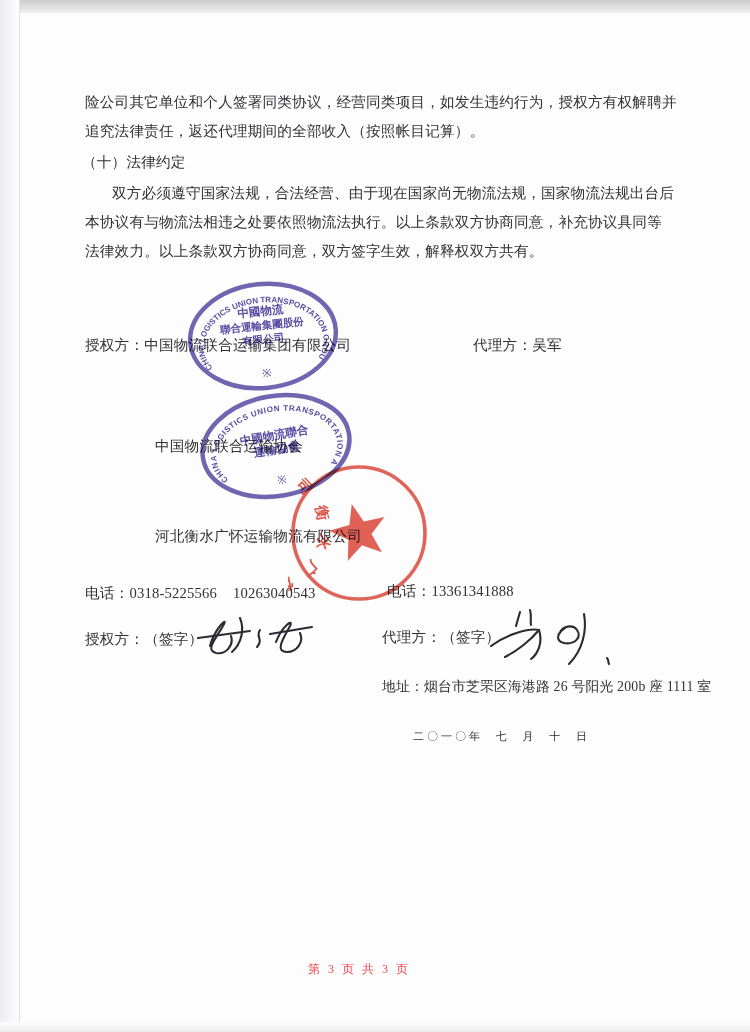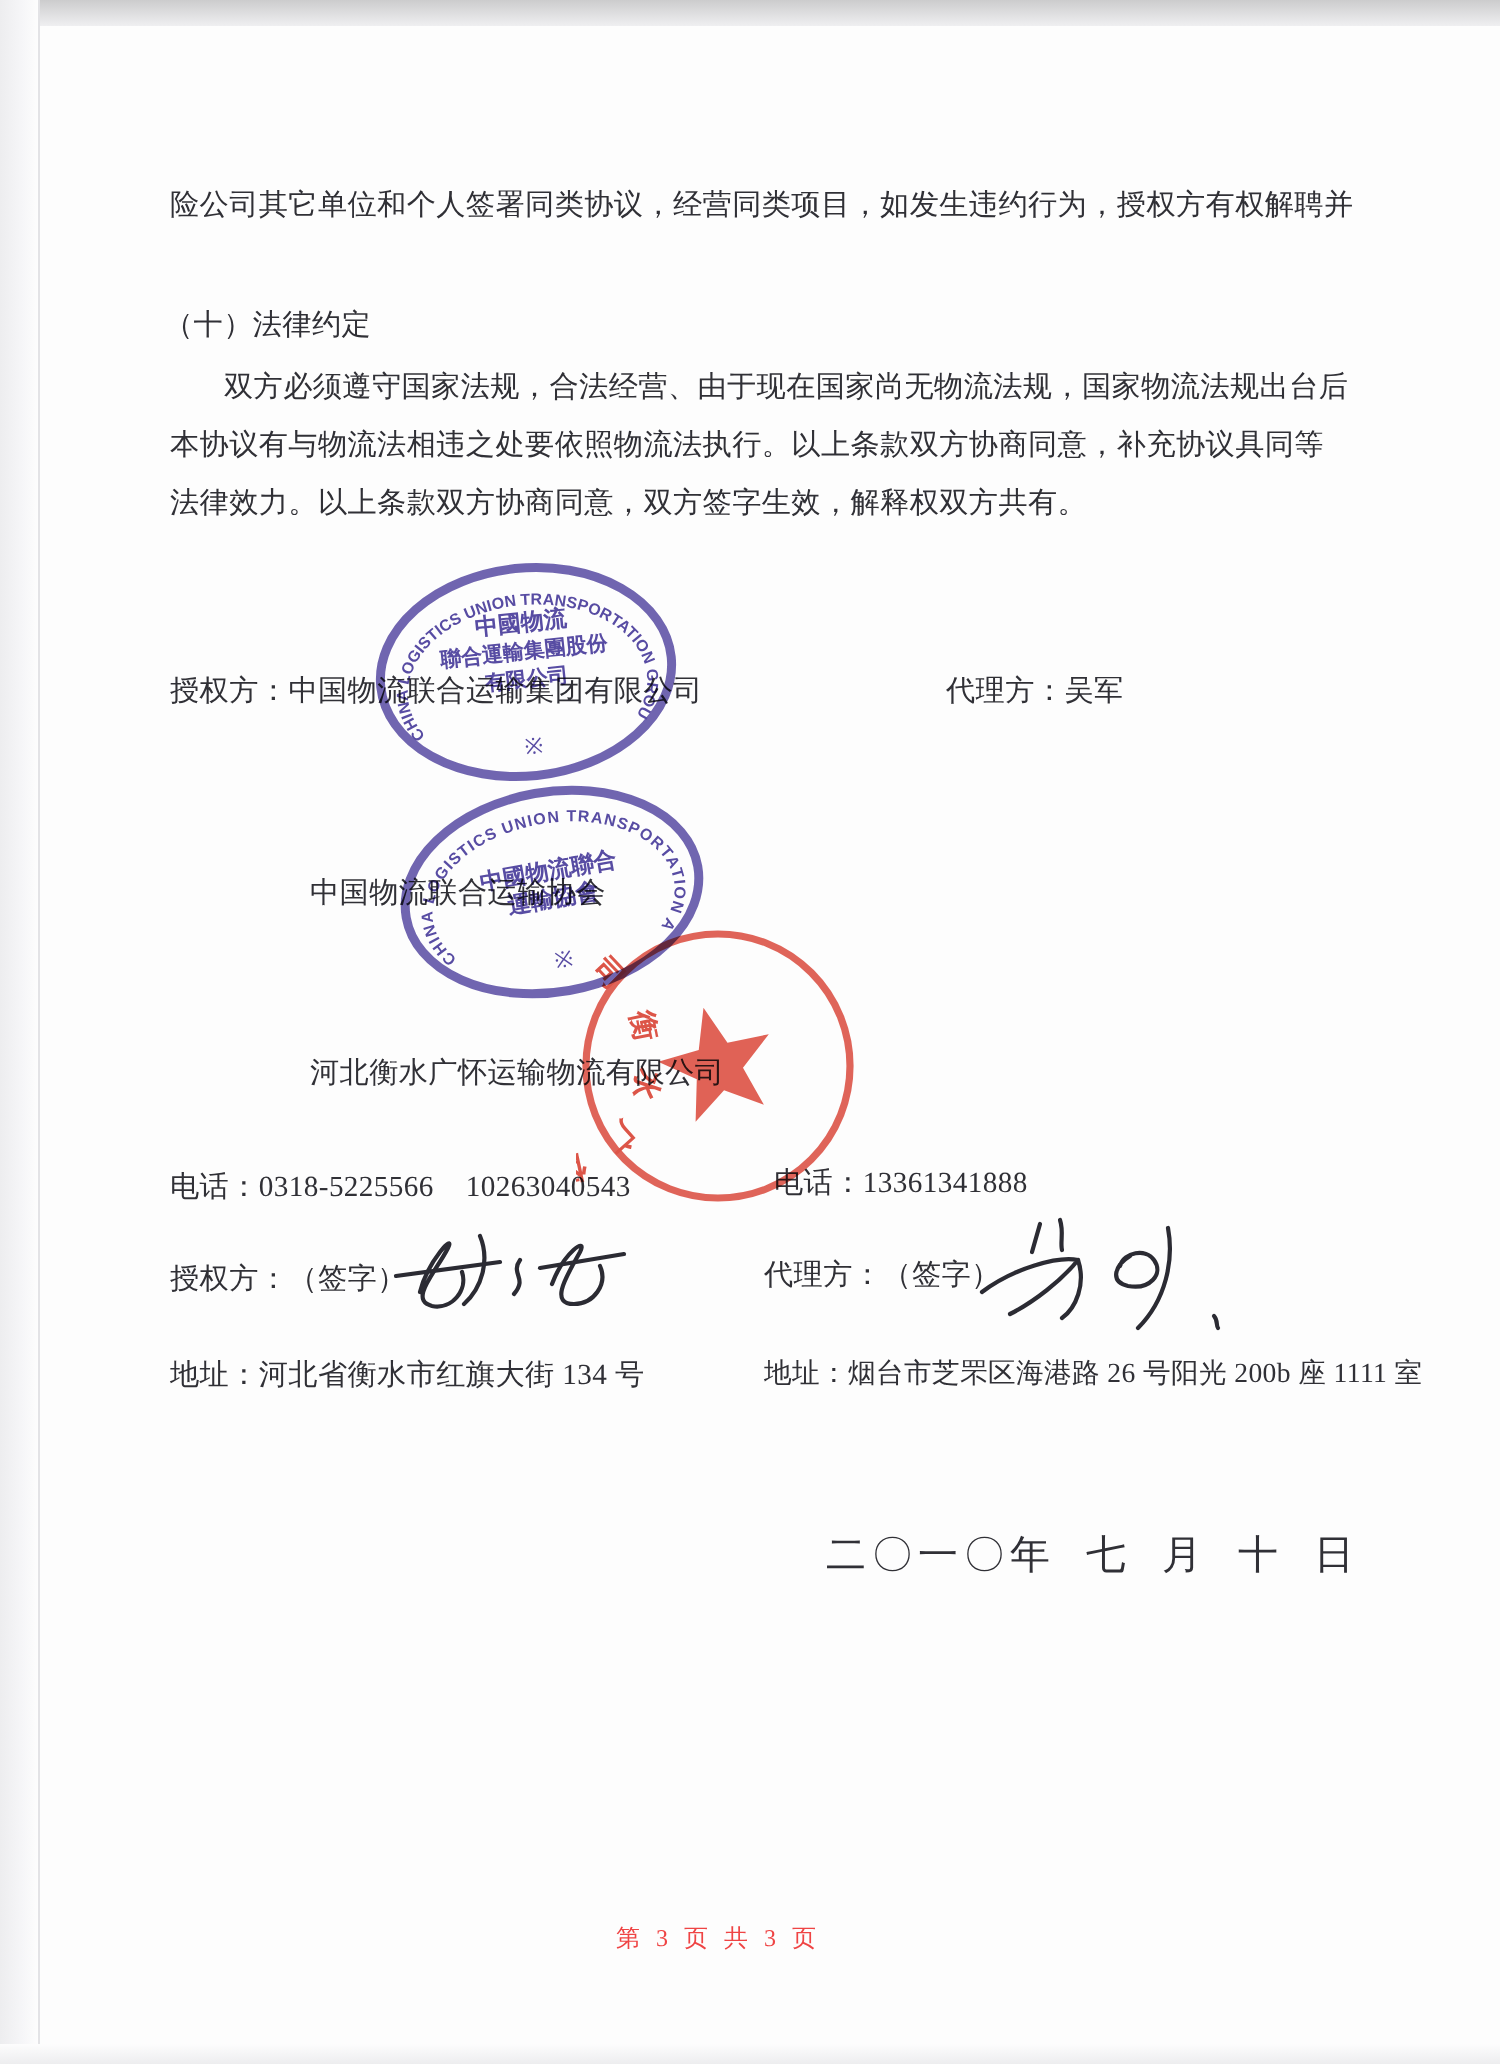--- a/index.html
+++ b/index.html
@@ -14,32 +14,33 @@
   .scan-left{position:absolute;left:0;top:0;width:19px;height:100%;
     background:linear-gradient(90deg,#ededef 0%,#f6f6f8 60%,#fdfdfd 100%);
     border-right:1px solid #e3e3e6;}
   .scan-bottom{position:absolute;left:0;bottom:0;width:100%;height:10px;
     background:linear-gradient(#fdfdfd,#ededef);}
   .line{position:absolute;font-size:14.6px;letter-spacing:0.2px;white-space:pre;}
   .num{font-family:Liberation Serif, serif;}
   .stamp{position:absolute;mix-blend-mode:multiply;opacity:0.92;}
   .sig{position:absolute;mix-blend-mode:multiply;}
   .sig path{fill:none;stroke:#2b2b33;stroke-width:2.1;stroke-linecap:round;stroke-linejoin:round;}
-  .date-line{letter-spacing:3px;word-spacing:7px;font-size:20px;margin-top:35px;}
+  .date-line{letter-spacing:3px;word-spacing:7px;font-size:11px;}
   .footer-line{font-size:12px;letter-spacing:2.5px;color:#ef4444;}
 </style>
 </head>
 <body>
 
 <div class="page">
   <div class="scan-top"></div>
   <div class="scan-left"></div>
   <div class="scan-bottom"></div>
 
   <div class="line" style="left:85px;top:93px">险公司其它单位和个人签署同类协议，经营同类项目，如发生违约行为，授权方有权解聘并</div>
+  <div class="line" style="left:85px;top:122px">追究法律责任，返还代理期间的全部收入（按照帐目记算）。</div>
   <div class="line" style="left:82px;top:153px">（十）法律约定</div>
   <div class="line" style="left:112px;top:184px">双方必须遵守国家法规，合法经营、由于现在国家尚无物流法规，国家物流法规出台后</div>
   <div class="line" style="left:85px;top:213px">本协议有与物流法相违之处要依照物流法执行。以上条款双方协商同意，补充协议具同等</div>
   <div class="line" style="left:85px;top:336px"><span>授权方：</span><span>中国物流联合运输集团有限公司</span></div>
 
   <div class="line" style="left:85px;top:242px">法律效力。以上条款双方协商同意，双方签字生效，解释权双方共有。</div>
   <div class="line" style="left:473px;top:336px"><span>代理方：</span><span>吴军</span></div>
 
   <div class="line" style="left:155px;top:437px">中国物流联合运输协会</div>
 
@@ -63,21 +64,20 @@
   <svg class="sig" style="left:487px;top:606px" width="130" height="62" viewBox="0 0 130 62">
     <path d="M33,6 L29,20"></path>
     <path d="M43,4 C45,10 43,15 44,19"></path>
     <path d="M4,40 C20,28 42,22 52,24 C44,34 30,45 18,51"></path>
     <path d="M52,24 C56,36 51,48 44,53"></path>
     <path d="M78,22 C70,27 68,35 77,37 C88,39 95,31 90,24 C86,18 75,20 73,27"></path>
     <path d="M97,8 C100,24 96,44 82,58"></path>
     <path d="M120,52 C122,54 121,57 122,58"></path>
   </svg>
 
-  <div class="line" style="left:85px;top:678px">地址：河北省衡水市红旗大街 134 号</div>
   <div class="line" style="left:382px;top:678px;font-size:13.8px">地址：烟台市芝罘区海港路 26 号阳光 200b 座 1111 室</div>
 
   <div class="line date-line" style="left:413px;top:729px">二〇一〇年 七 月 十 日</div>
 
   <div class="line footer-line" style="left:308px;top:961px">第 3 页 共 3 页</div>
 
   <svg class="stamp" style="left:185px;top:280px;transform:rotate(-6deg)" width="156" height="112" viewBox="0 0 156 112">
     <defs>
       <path id="ring1" d="M 26 84 A 60 41 0 1 1 130 84"></path>
     </defs>

